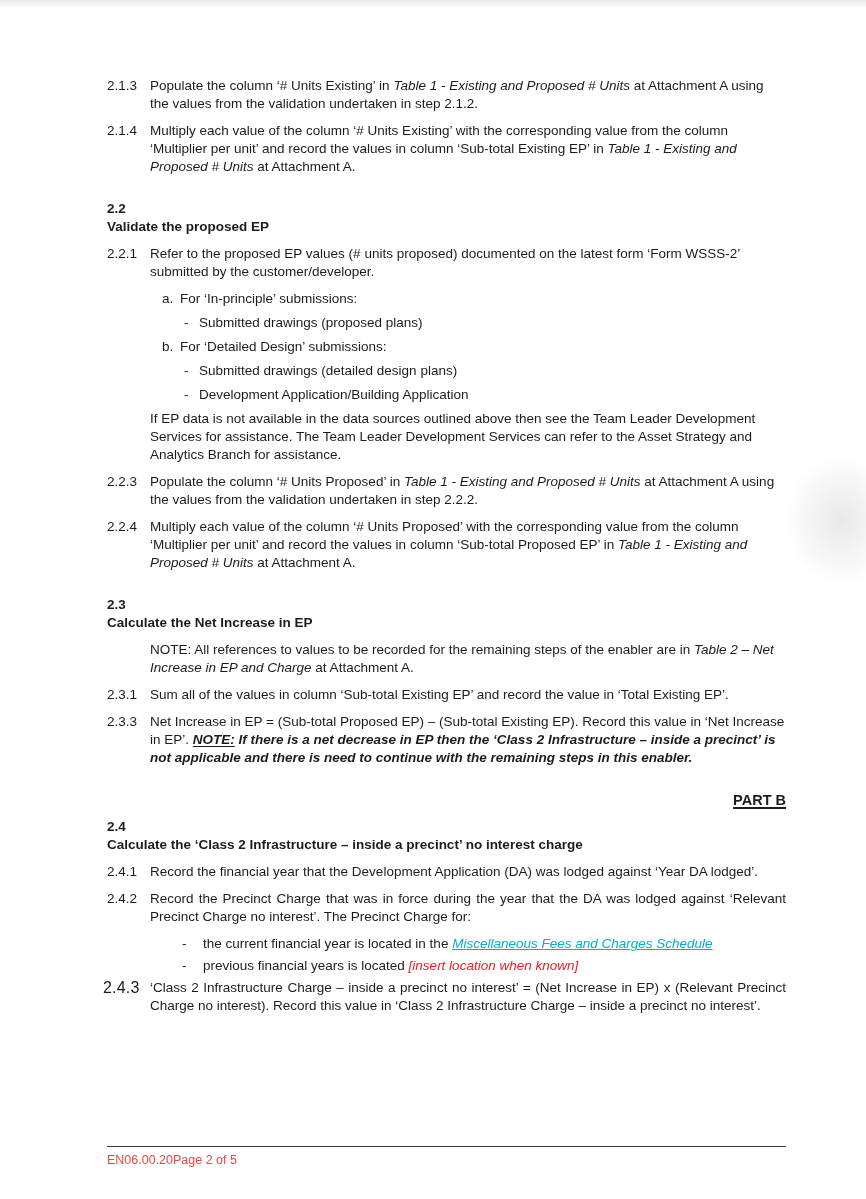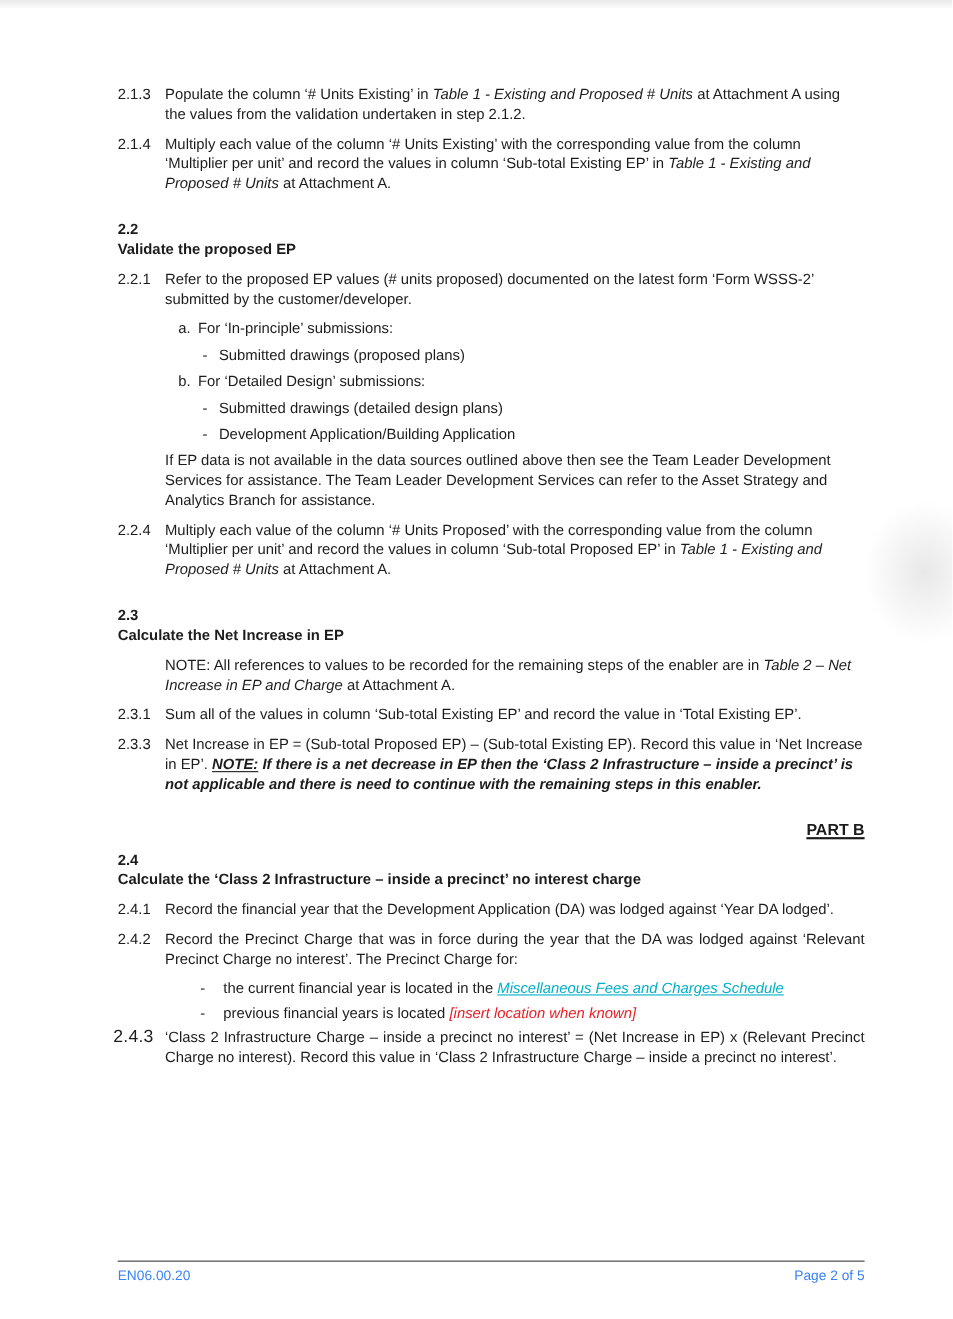--- a/index.html
+++ b/index.html
@@ -64,22 +64,22 @@
   .it  { font-style:italic; }
   .bi  { font-weight:bold; font-style:italic; }
   .biu { font-weight:bold; font-style:italic; text-decoration:underline; text-underline-offset:2px; }
   .doc-link { font-style:italic; text-decoration:underline; }
   .red-it { font-style:italic; }
 
   .footer {
     position:absolute; left:107px; width:679px; top:1146px;
     border-top:1.5px solid #3a3a3a;
     padding-top:4px;
-    display:flex; justify-content:space-between;
-    font-size:12.5px; color:#3b82f6;
+    display:flex; 
+    font-size:12.5px; color:#ef4444;
   }
 </style>
 </head>
 <body>
 
 <div class="page">
   <div class="top-edge"></div>
   <div class="scan-shadow"></div>
 
   <div class="content">
@@ -113,20 +113,24 @@
       </div>
       <div class="block block-dash">
         <span class="marker">-</span>
         <div class="body"><span>Submitted drawings (detailed design plans)</span></div>
       </div>
       <div class="block block-dash">
         <span class="marker">-</span>
         <div class="body"><span>Development Application/Building Application</span></div>
       </div>
       <div class="block block-para"><span>If EP data is not available in the data sources outlined above then see the Team Leader Development Services for assistance. The Team Leader Development Services can refer to the Asset Strategy and Analytics Branch for assistance.</span></div>
+      <div class="block block-step">
+        <span class="num">2.2.3</span>
+        <div class="body"><span>Populate the column ‘# Units Proposed’ in </span><span class="it">Table 1 - Existing and Proposed # Units</span><span> at Attachment A using the values from the validation undertaken in step 2.2.2.</span></div>
+      </div>
       <div class="block block-step">
         <span class="num">2.2.4</span>
         <div class="body"><span>Multiply each value of the column ‘# Units Proposed’ with the corresponding value from the column ‘Multiplier per unit’ and record the values in column ‘Sub-total Proposed EP’ in </span><span class="it">Table 1 - Existing and Proposed # Units</span><span> at Attachment A.</span></div>
       </div>
       <div class="block block-heading">
         <span class="num">2.3</span>
         <div class="body"><span>Calculate the Net Increase in EP</span></div>
       </div>
       <div class="block block-para"><span>NOTE: All references to values to be recorded for the remaining steps of the enabler are in </span><span class="it">Table 2 – Net Increase in EP and Charge</span><span> at Attachment A.</span></div>
       <div class="block block-step">

